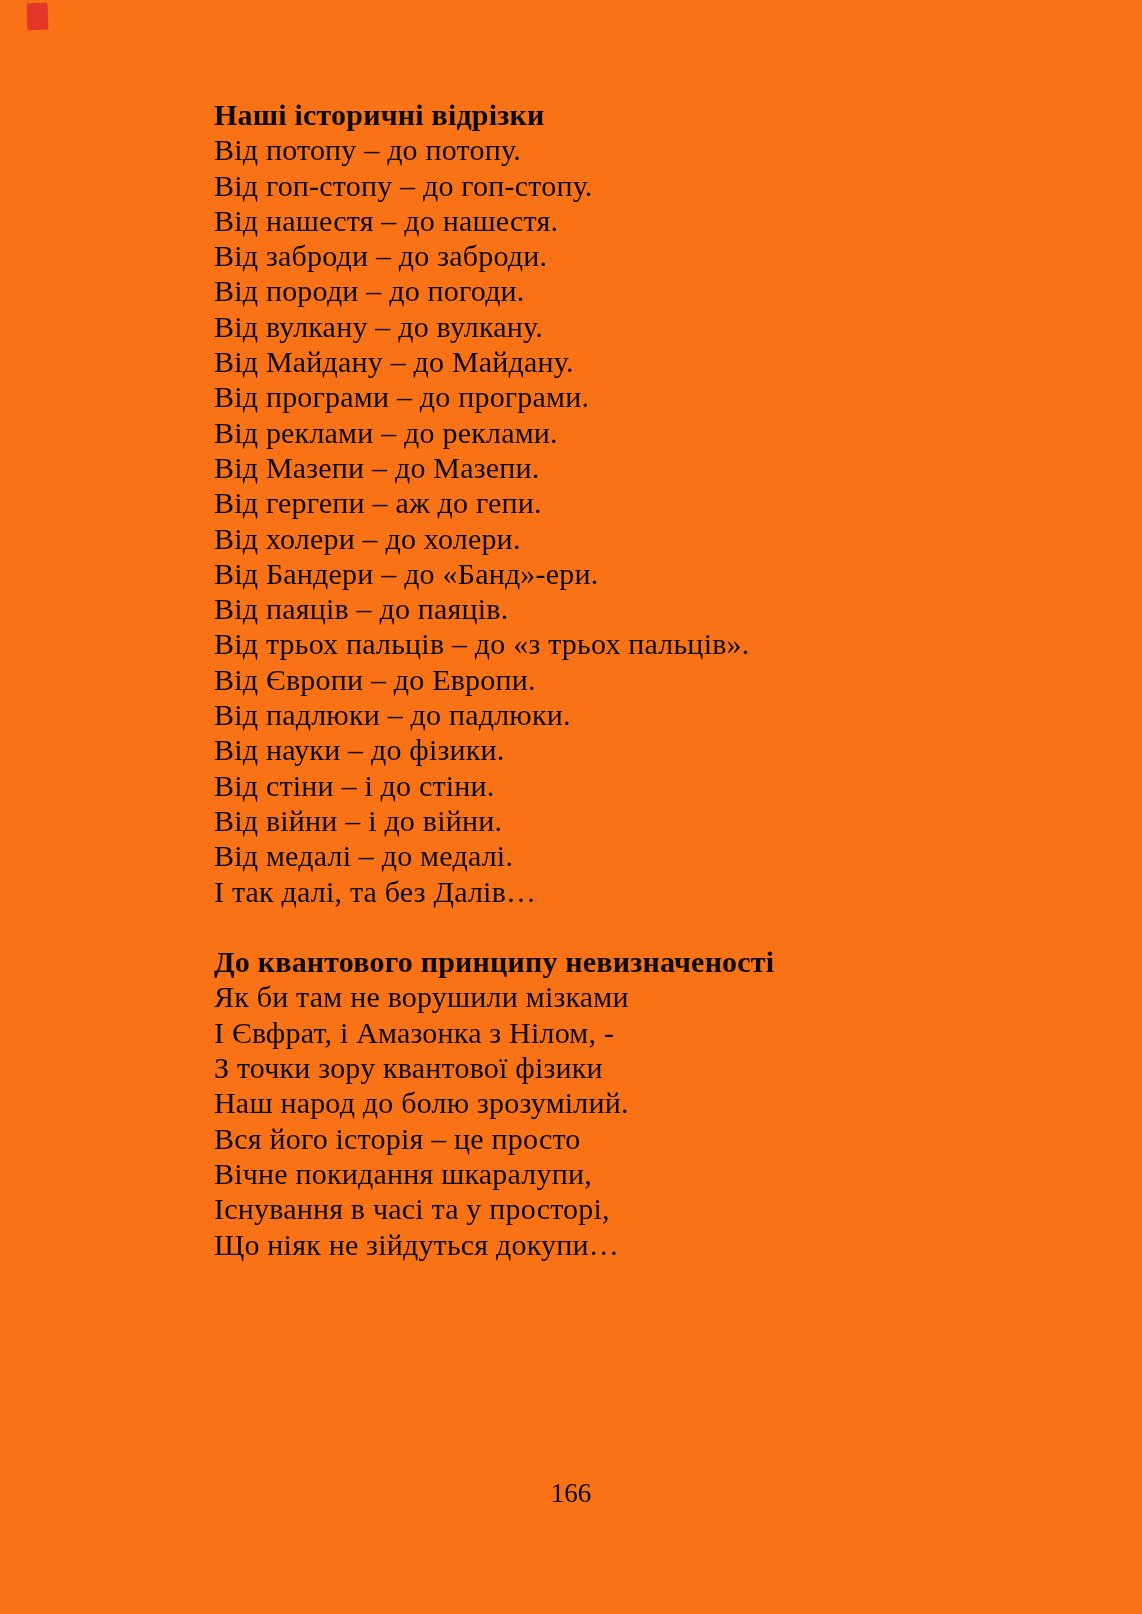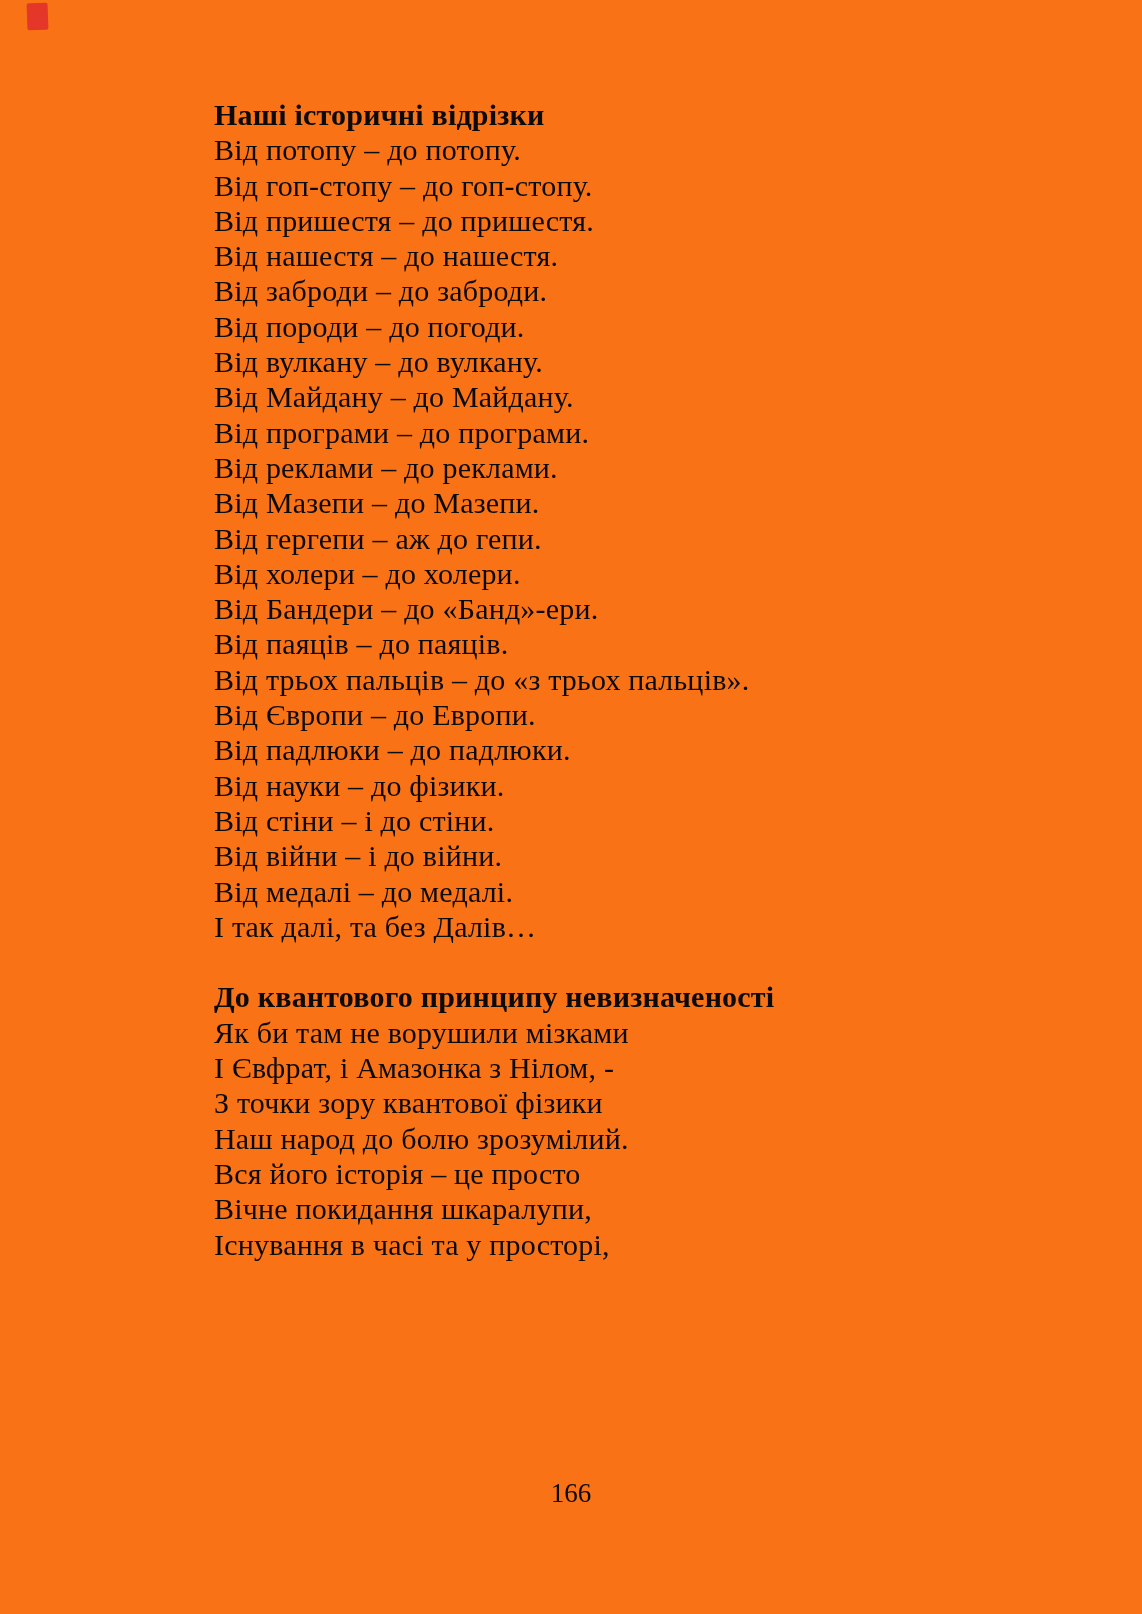--- a/index.html
+++ b/index.html
@@ -49,21 +49,20 @@
 <div class="page">
 
   <div class="red-mark" style="background-color: rgb(228, 55, 42);"></div>
 
   <div class="text-block">
 
     <section>
       <div class="line title">Наші історичні відрізки</div>
       <div class="line">Від потопу – до потопу.</div>
       <div class="line">Від гоп-стопу – до гоп-стопу.</div>
-      <div class="line">Від пришестя – до пришестя.</div>
       <div class="line">Від нашестя – до нашестя.</div>
       <div class="line">Від заброди – до заброди.</div>
       <div class="line">Від породи – до погоди.</div>
       <div class="line">Від вулкану – до вулкану.</div>
       <div class="line">Від Майдану – до Майдану.</div>
       <div class="line">Від програми – до програми.</div>
       <div class="line">Від реклами – до реклами.</div>
       <div class="line">Від Мазепи – до Мазепи.</div>
       <div class="line">Від гергепи – аж до гепи.</div>
       <div class="line">Від холери – до холери.</div>
@@ -83,19 +82,20 @@
 
     <section>
       <div class="line title">До квантового принципу невизначеності</div>
       <div class="line">Як би там не ворушили мізками</div>
       <div class="line">І Євфрат, і Амазонка з Нілом, -</div>
       <div class="line">З точки зору квантової фізики</div>
       <div class="line">Наш народ до болю зрозумілий.</div>
       <div class="line">Вся його історія – це просто</div>
       <div class="line">Вічне покидання шкаралупи,</div>
       <div class="line">Існування в часі та у просторі,</div>
+      <div class="line">Що ніяк не зійдуться докупи…</div>
     </section>
 
   </div>
 
   <div class="page-number">166</div>
 
 </div>
 
 </body></html>

